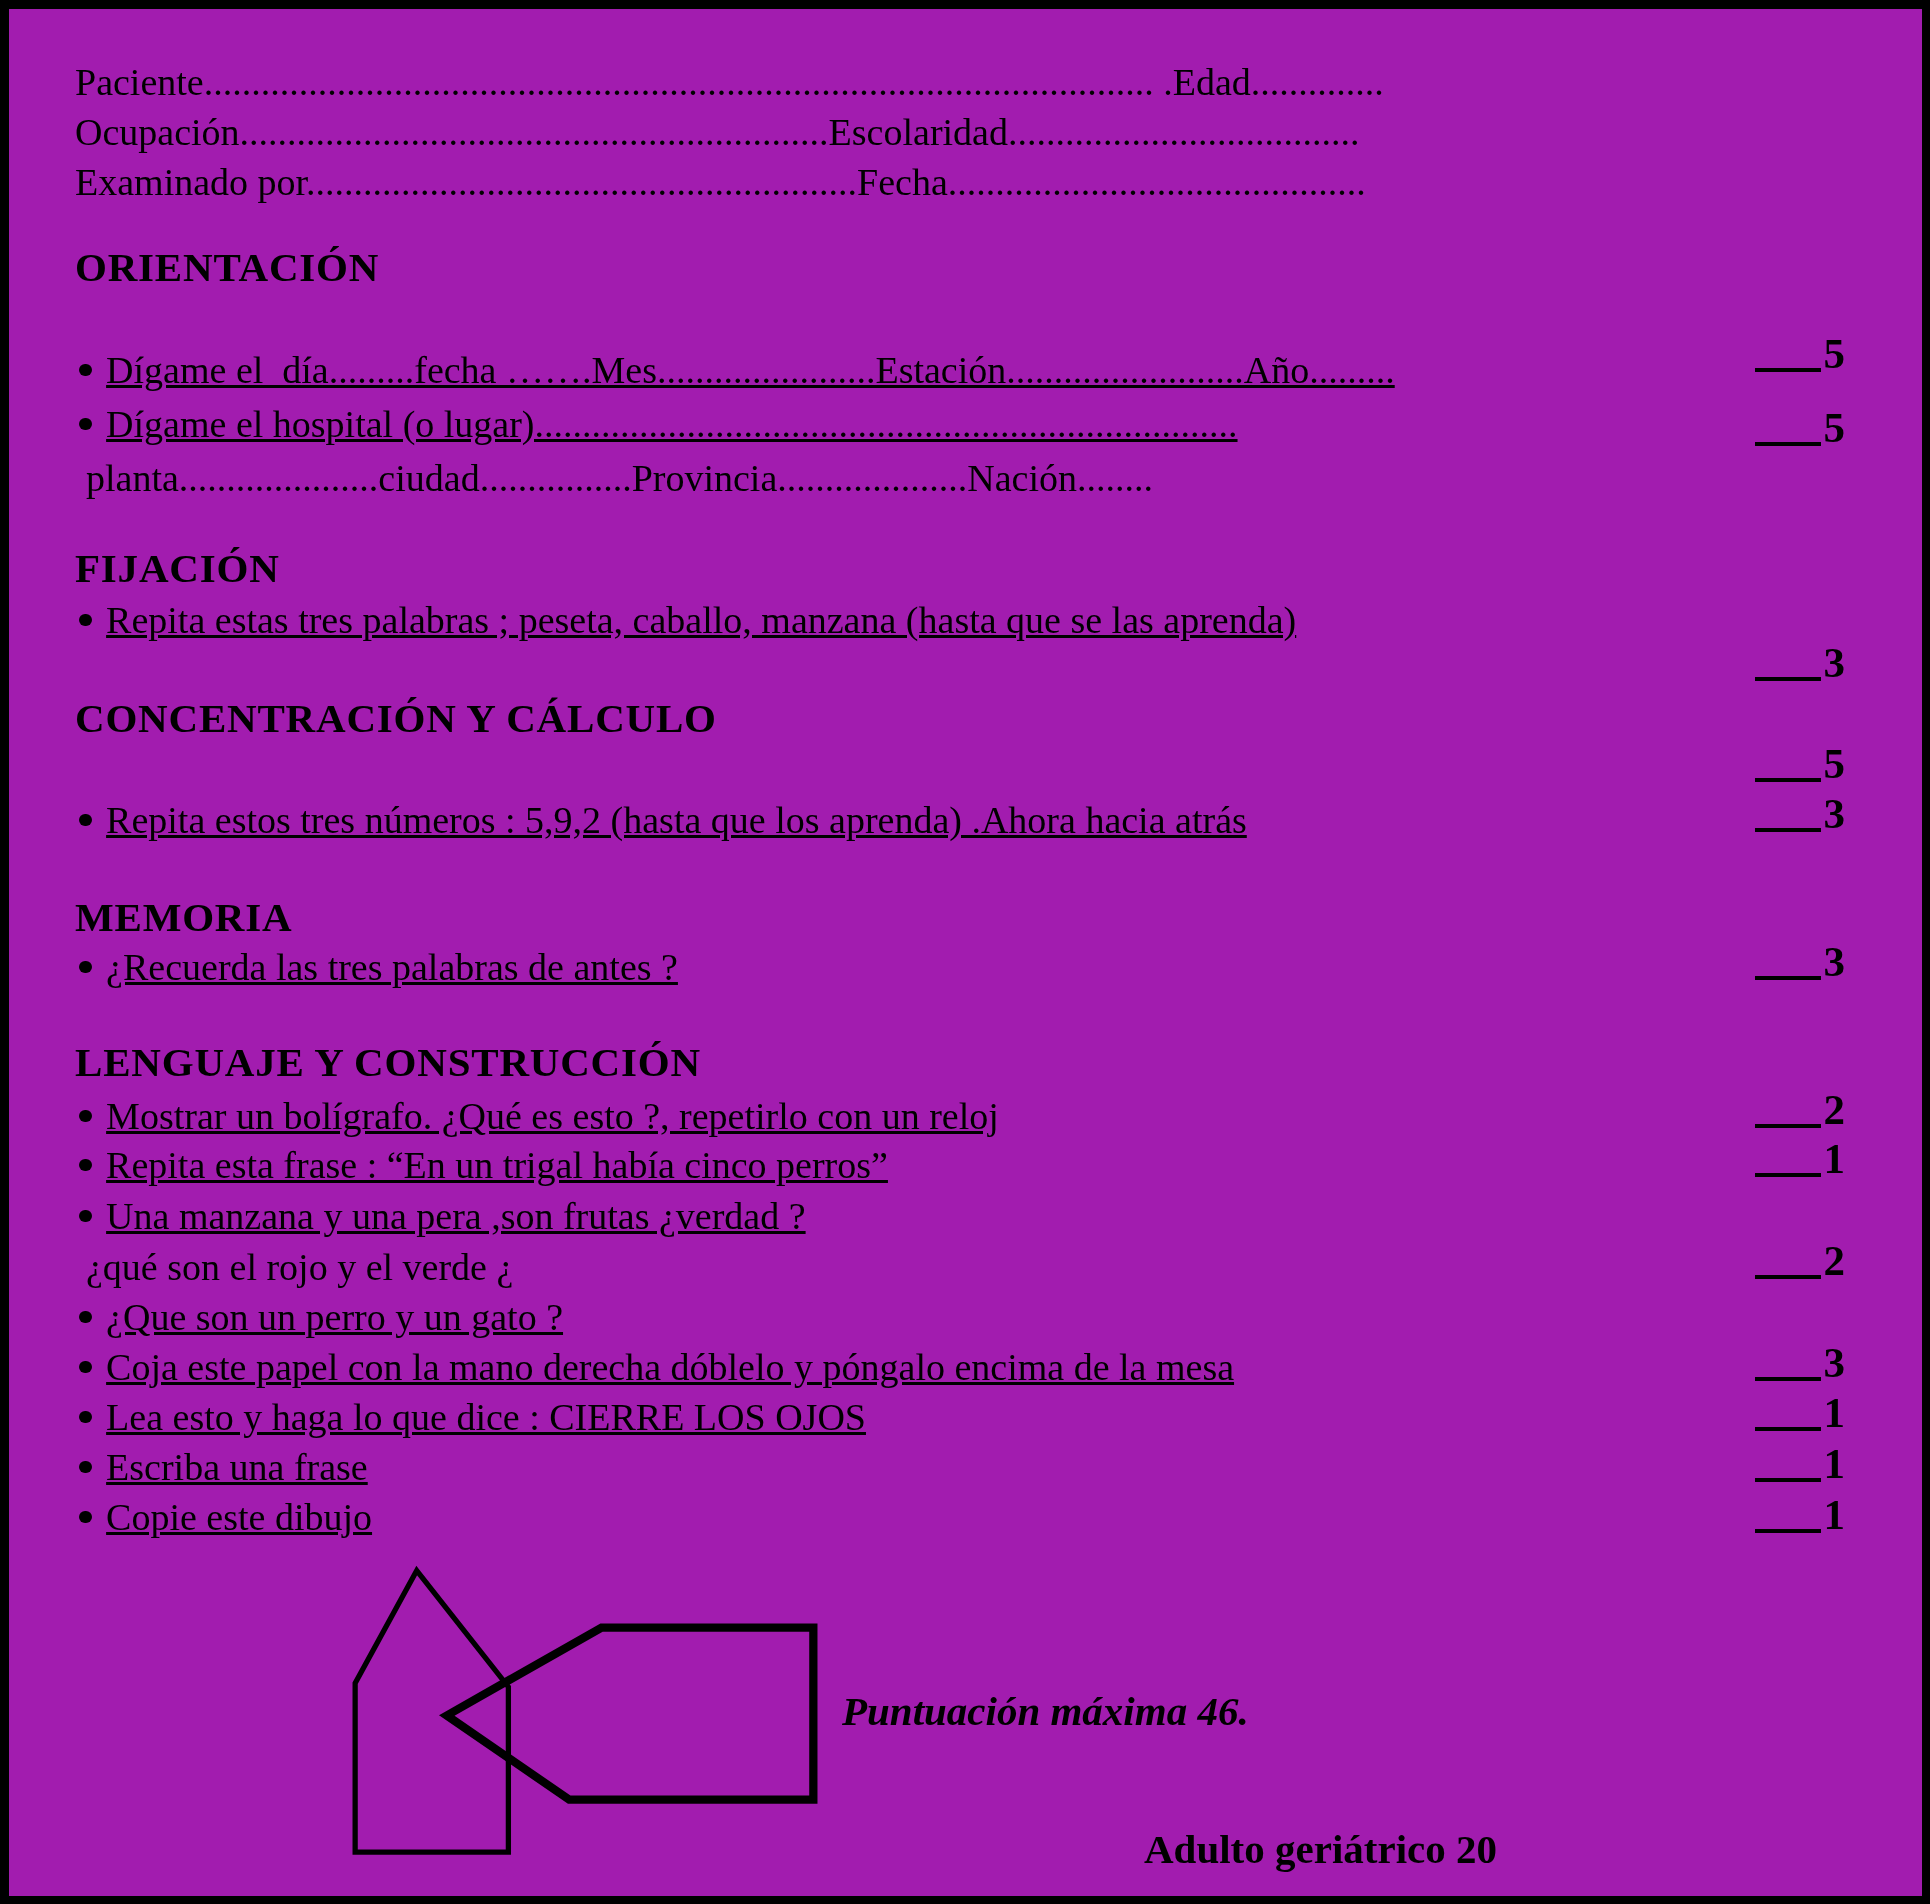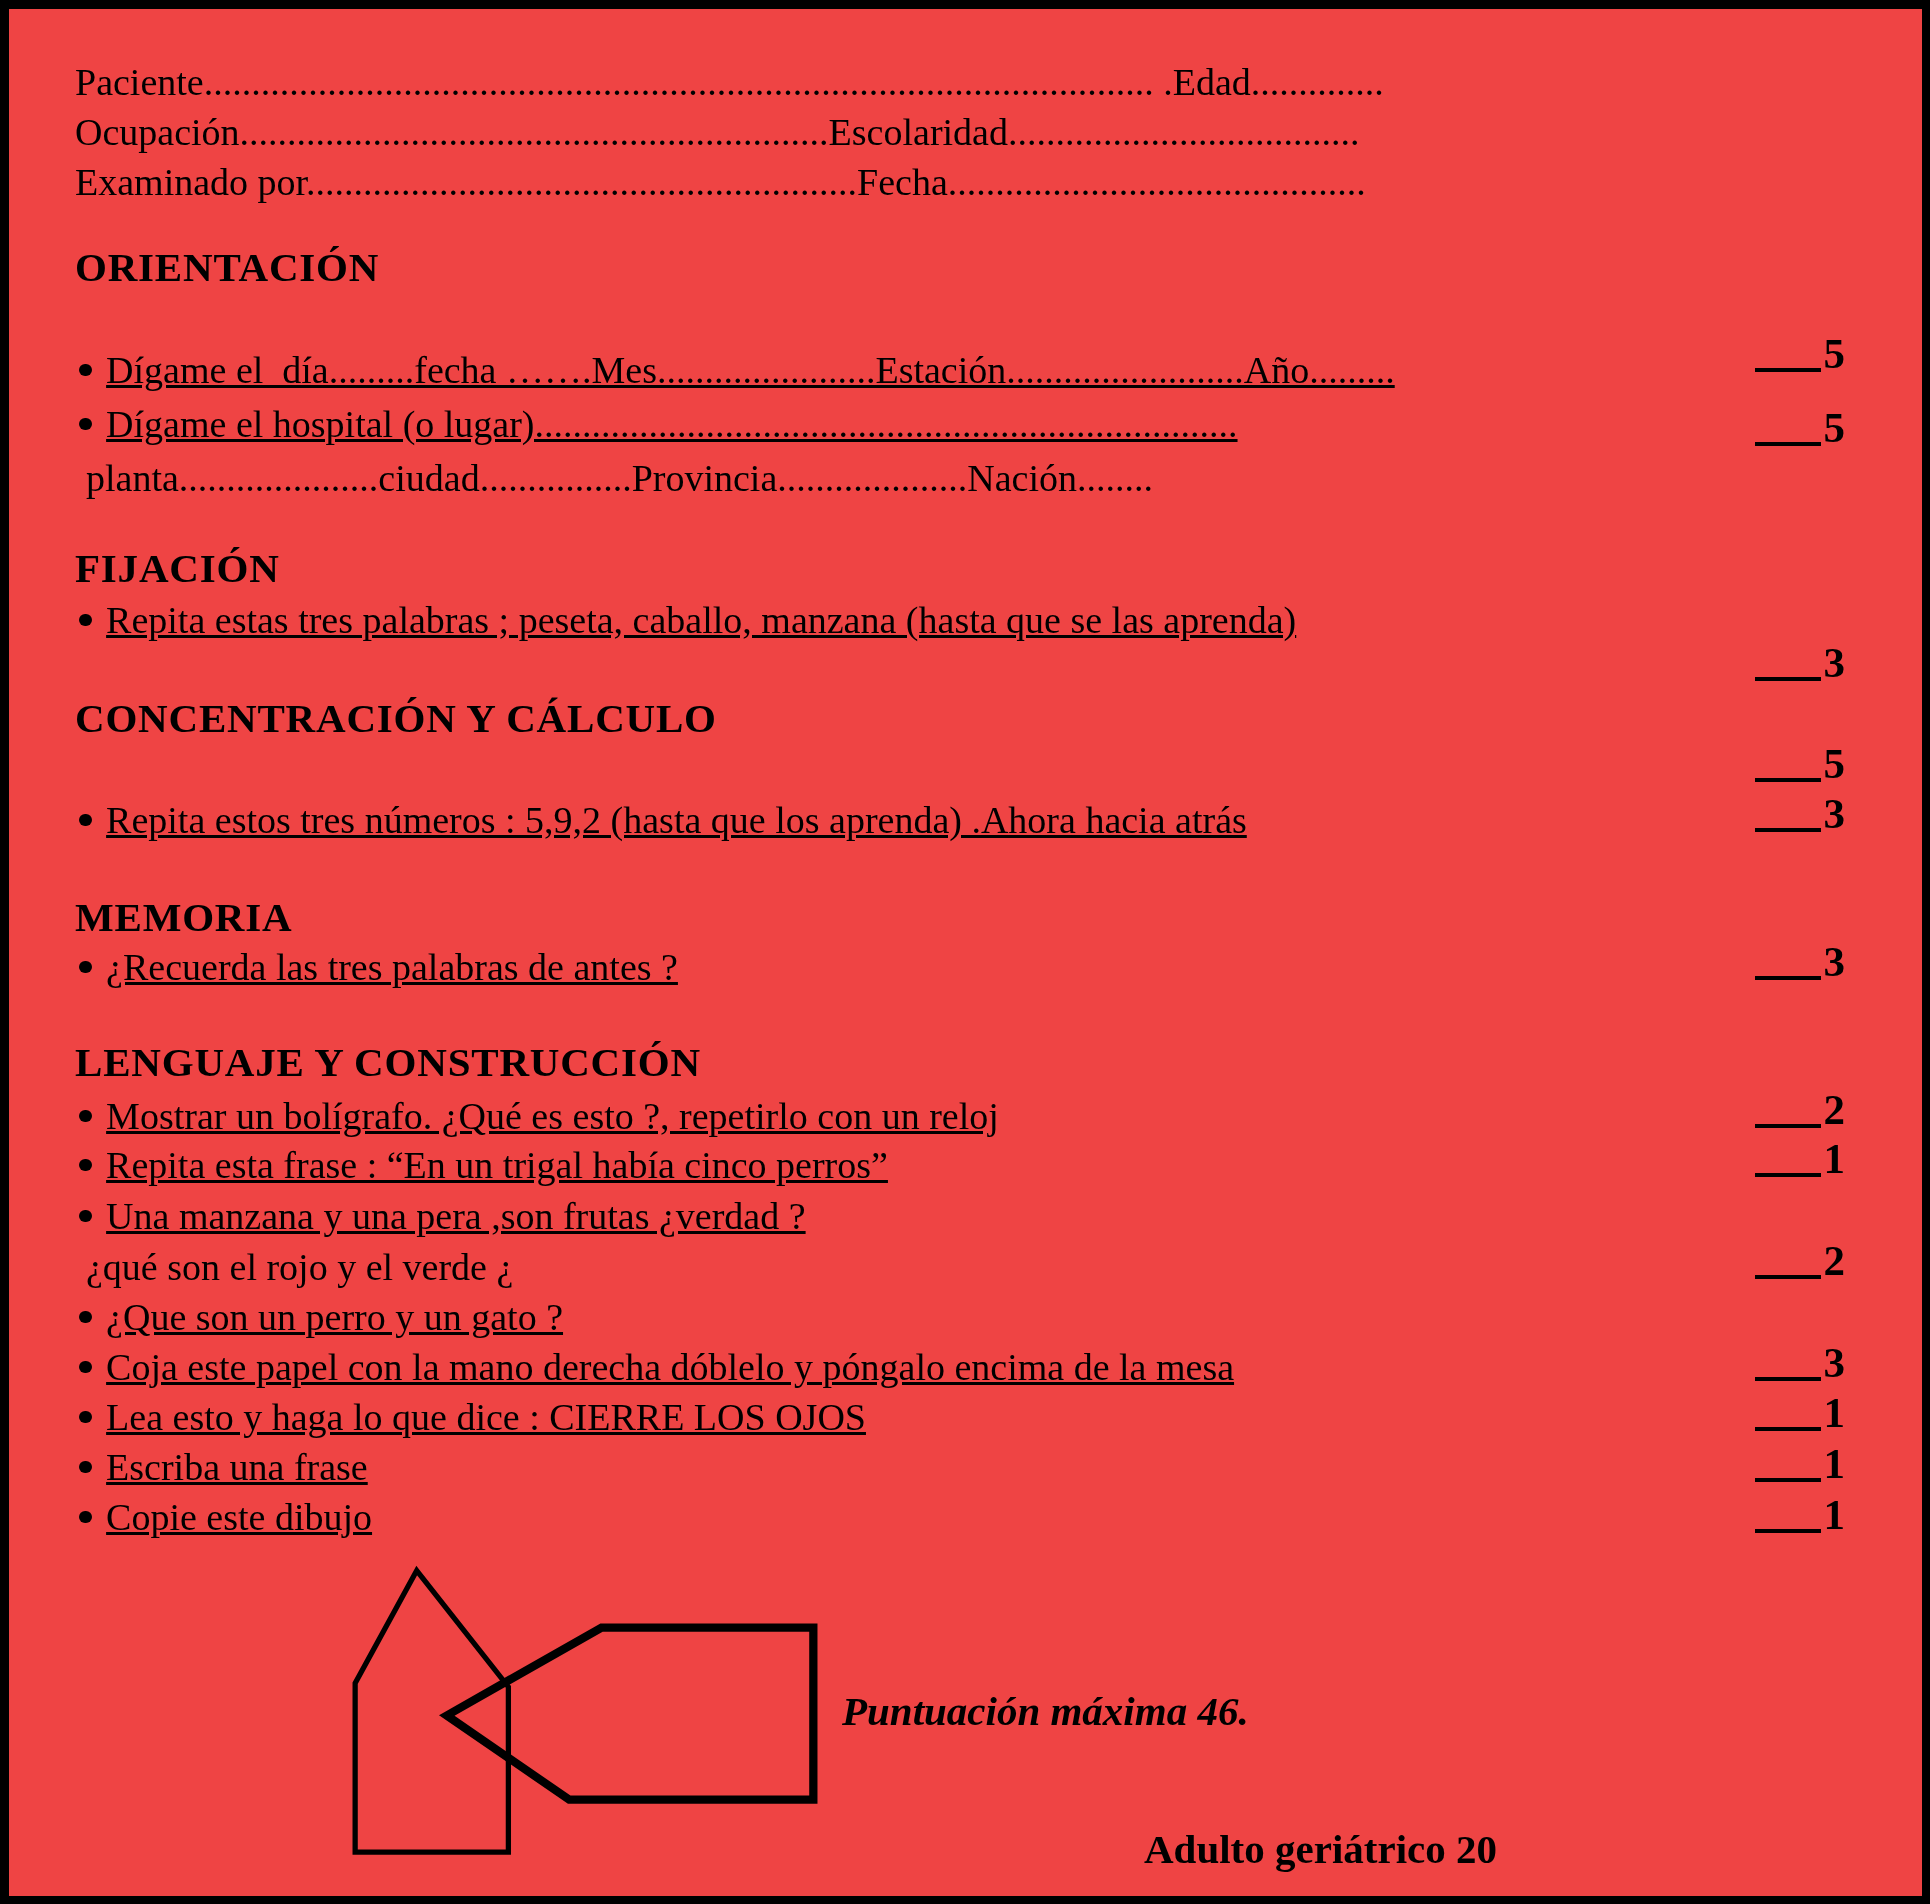--- a/index.html
+++ b/index.html
@@ -1,19 +1,19 @@
 <!DOCTYPE html>
 <html style="font-size:12px"><head>
 <meta charset="utf-8">
 <style>
   html,body{margin:0;padding:0;background:#ffffff;}
   .page{
     position:relative;
     width:1931px;height:1905px;
-    background:#ef4444;
+    background:#a21caf;
     font-family:"Liberation Serif","DejaVu Serif",serif;
     color:#000;
     overflow:hidden;
   }
   .frame{position:absolute;inset:0;border:9.8px solid #000;pointer-events:none;}
   .t{position:absolute;left:75px;font-size:38px;line-height:47px;white-space:pre;}
   .heading{position:absolute;left:75px;font-size:41px;line-height:47px;font-weight:bold;white-space:pre;letter-spacing:0.8px;}
   .row{position:absolute;left:79px;display:flex;align-items:flex-start;width:1638px;}
   .row .dot{flex:0 0 12.8px;height:12.8px;border-radius:50%;background:#000;margin-top:16.5px;margin-right:14.3px;}
   .row .txt{font-size:38px;line-height:47px;white-space:pre;text-decoration:underline;}

